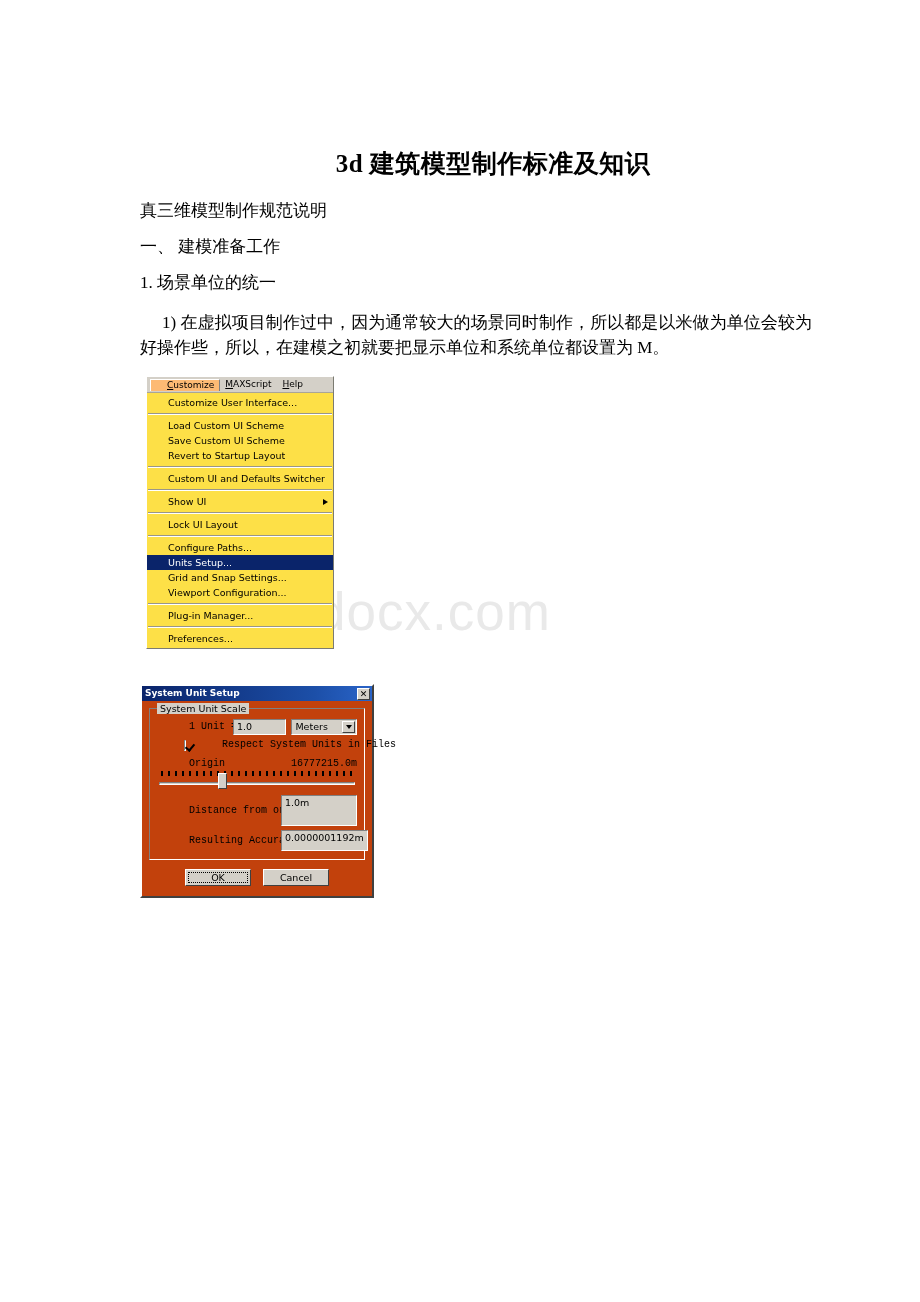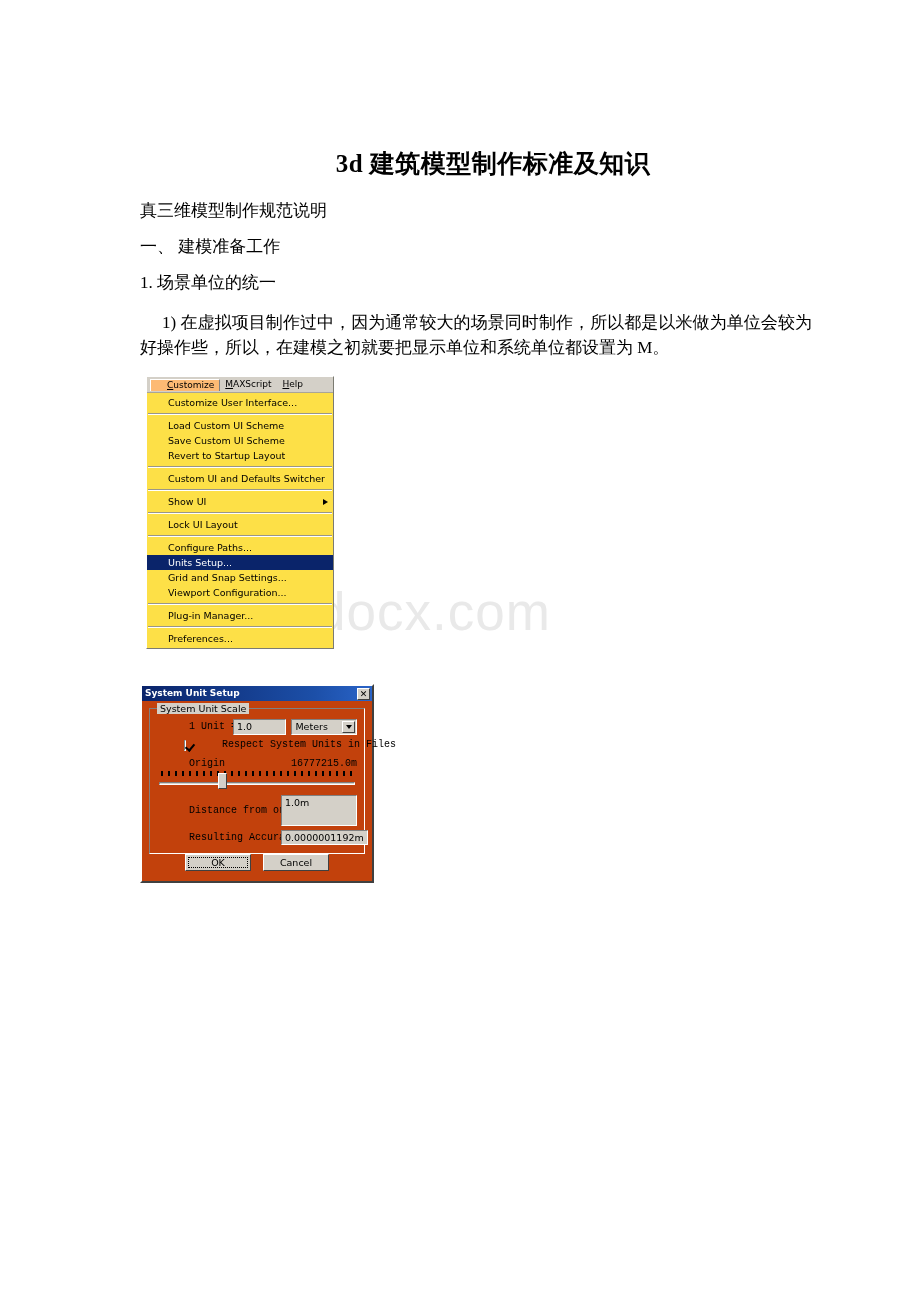--- a/index.html
+++ b/index.html
@@ -363,20 +363,21 @@
     border-left: 1px solid #ffffff;
     border-top: 1px solid #ffffff;
     border-right: 1px solid #404040;
     border-bottom: 1px solid #404040;
     box-sizing: border-box;
   }
   .btnrow {
     display: flex;
     justify-content: center;
     gap: 12px;
+    margin-top: 9px;
     padding-bottom: 2px;
   }
   .btn {
     width: 66px;
     height: 17px;
     background: #d4d0c8;
     border-left: 1px solid #ffffff;
     border-top: 1px solid #ffffff;
     border-right: 1px solid #404040;
     border-bottom: 1px solid #404040;
@@ -524,21 +525,21 @@
           <div class="thumb" style="left: 30%;"></div>
         </div>
 
         <div class="row">
           <span class="lbl" style="width:92px">Distance from origin:</span>
           <span class="field" style="flex:1;height:31px">1.0m</span>
         </div>
 
         <div class="row" style="margin-bottom:0">
           <span class="lbl" style="width:92px">Resulting Accuracy:</span>
-          <span class="field" style="flex:1;height:15px">0.0000001192m</span>
+          <span class="field" style="flex:1;height:21px">0.0000001192m</span>
         </div>
       </div>
 
       <div class="btnrow">
         <div class="btn default">OK</div>
         <div class="btn">Cancel</div>
       </div>
 
     </div>
   </div>

